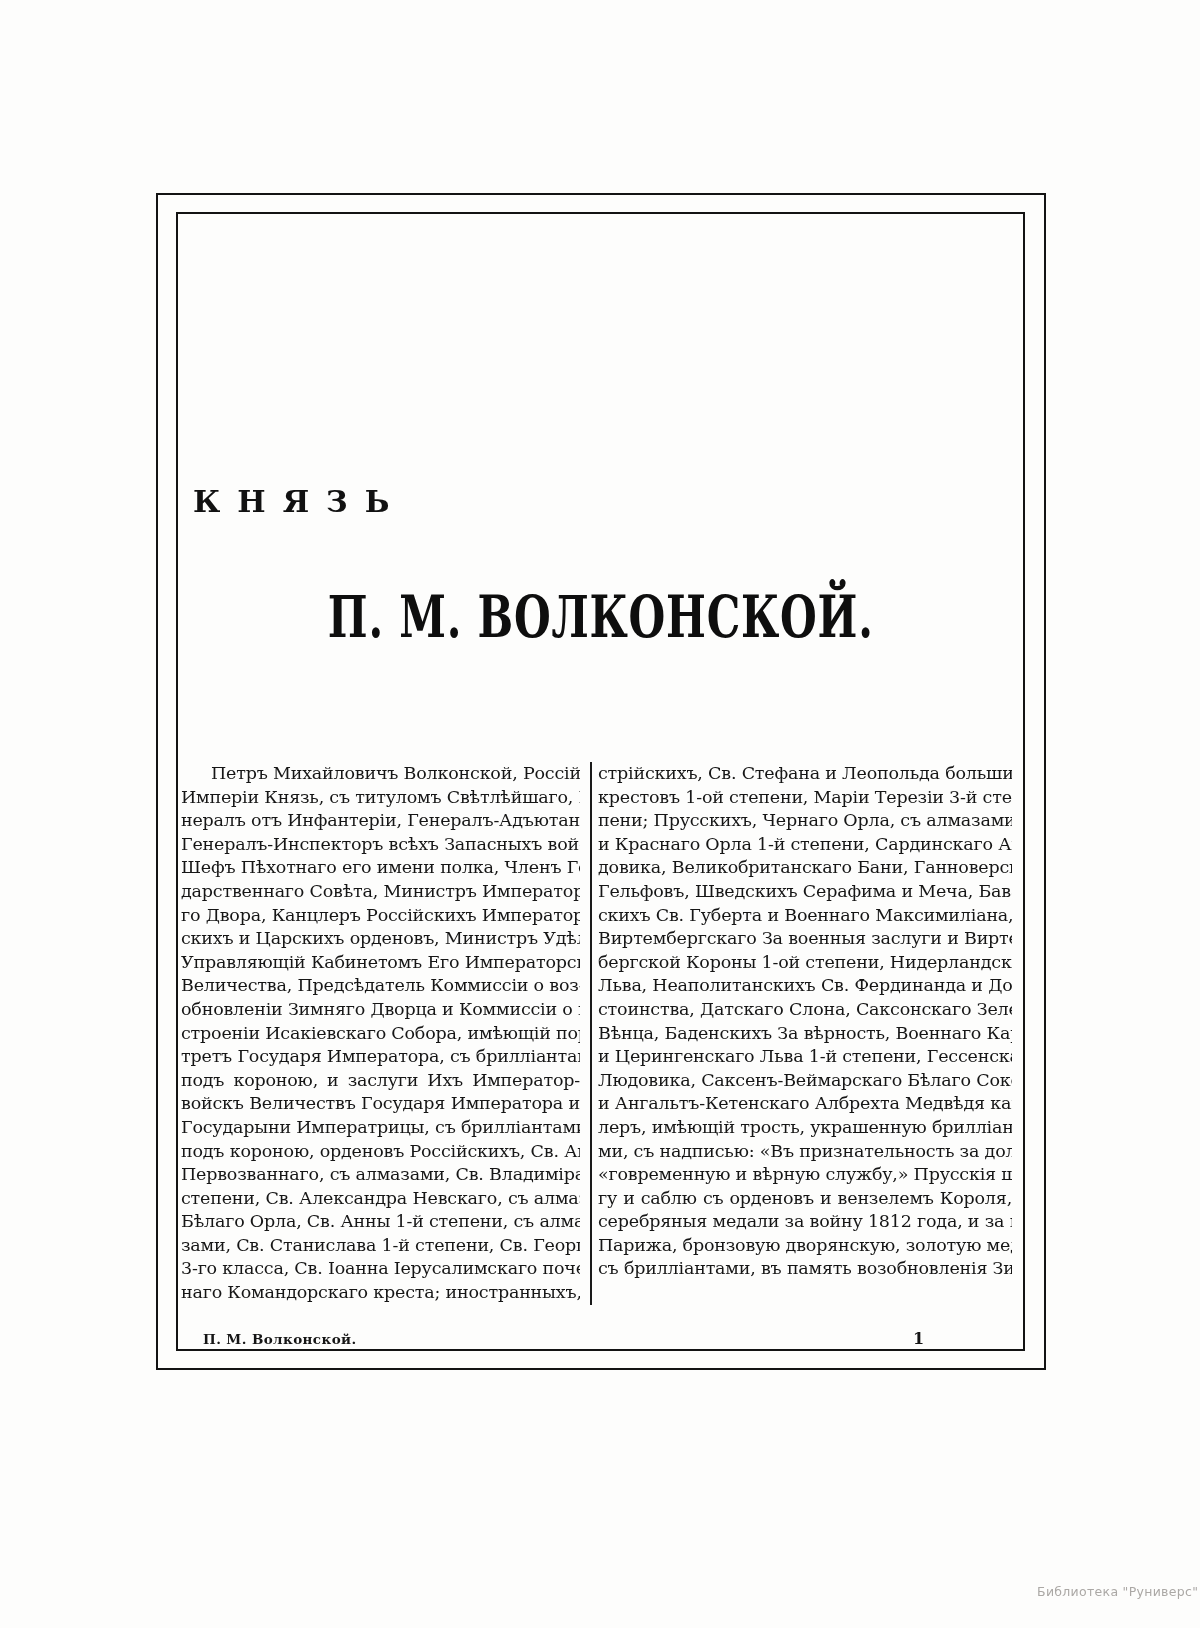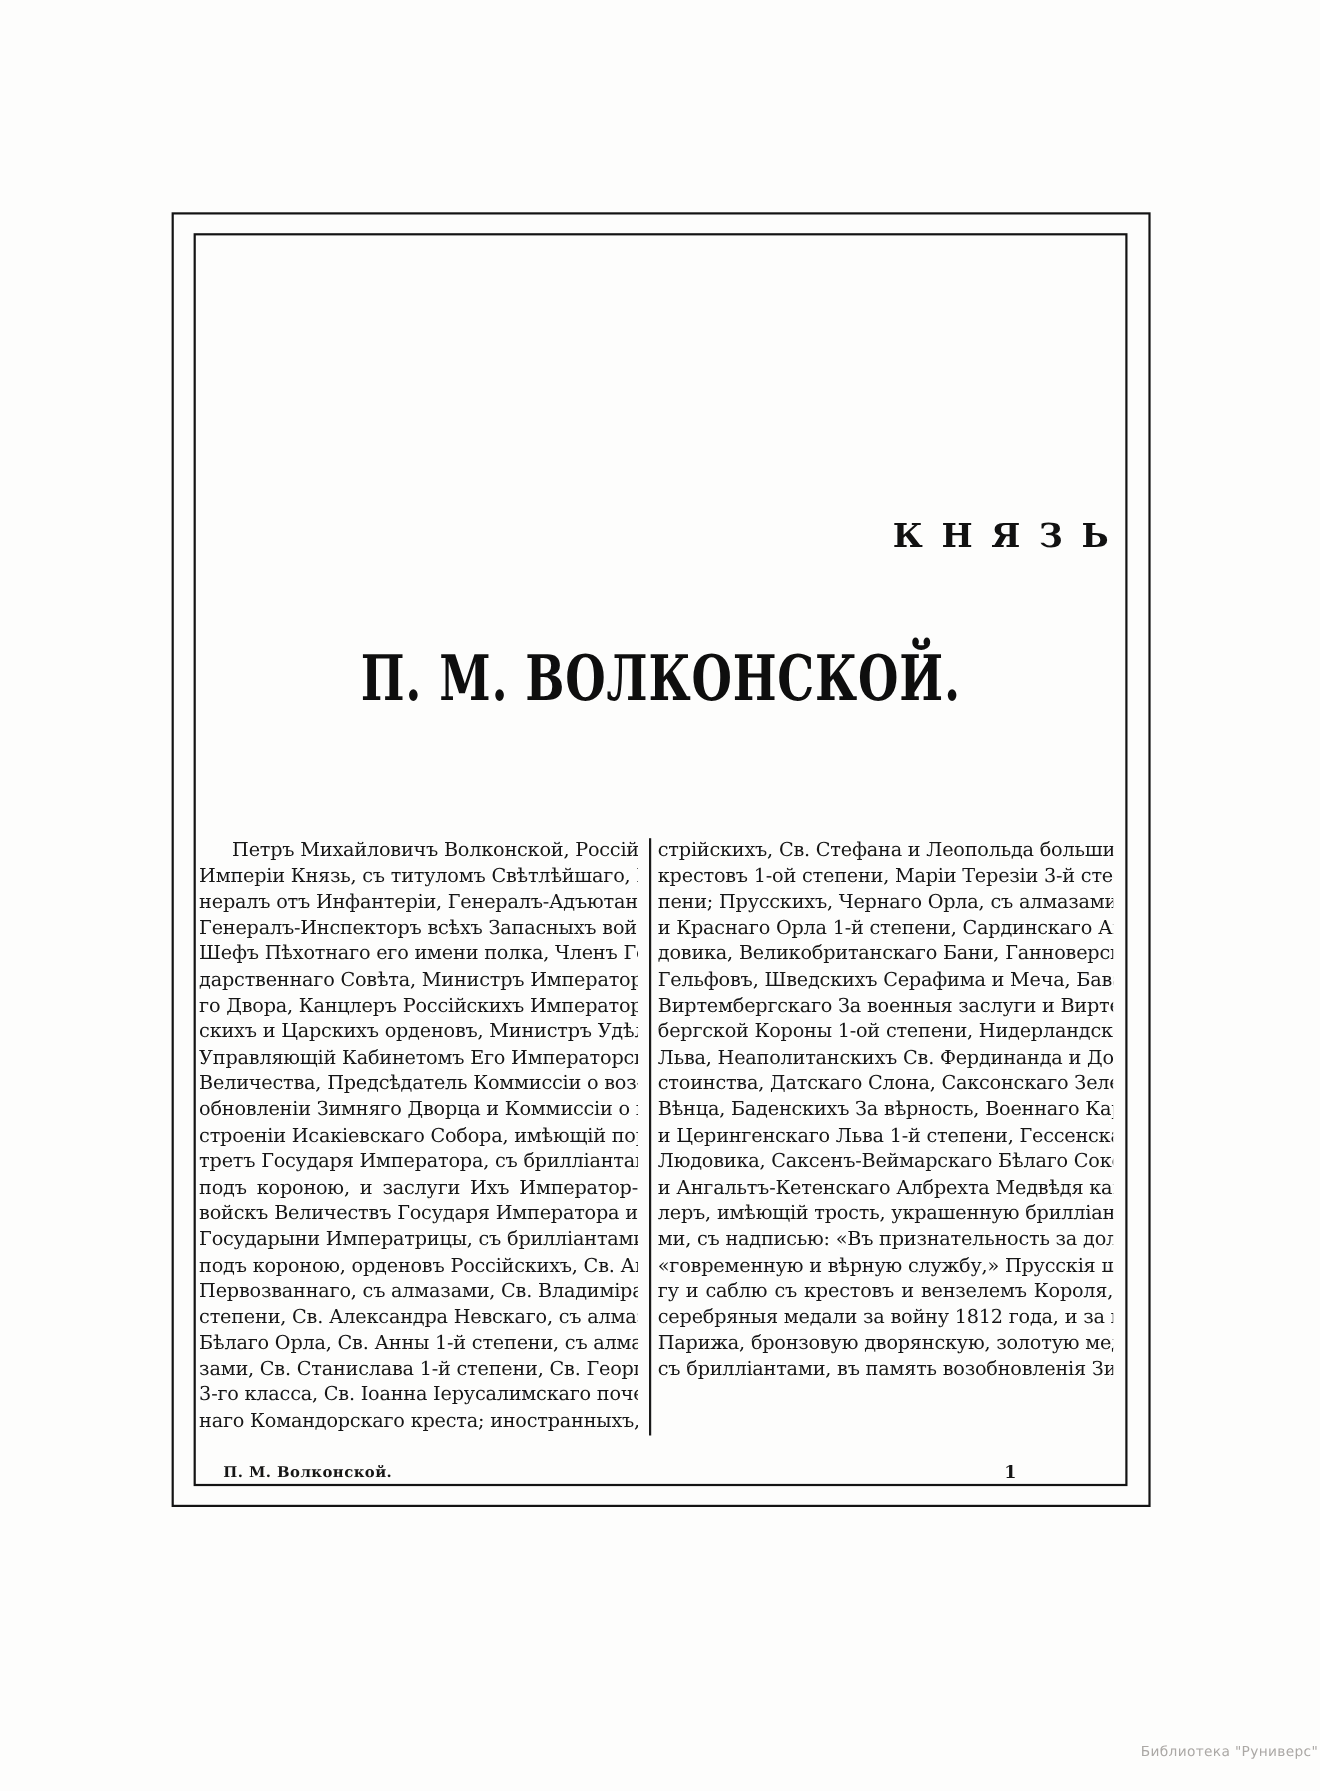--- a/index.html
+++ b/index.html
@@ -20,23 +20,23 @@
     border: 2px solid #131313;
   }
   .inner-frame {
     position: absolute;
     left: 176px; top: 212px;
     width: 845px; height: 1135px;
     border: 2px solid #131313;
   }
   .kicker {
     position: absolute;
-    left: 176px; top: 472px;
+    left: 176px; top: 486px;
     width: 849px;
-    text-align: right;
+    text-align: left;
     font-size: 30px;
     font-weight: bold;
     letter-spacing: 17px;
     text-indent: 17px;
     line-height: 32px;
     color: #111;
   }
   .main-title {
     position: absolute;
     left: 176px; top: 586px;
@@ -141,32 +141,33 @@
       <div class="line">наго Командорскаго креста; иностранныхъ, Ав-</div>
     </div>
   <div class="divider"></div>
   <div class="col col-right">
       <div class="line">стрійскихъ, Св. Стефана и Леопольда большихъ</div>
       <div class="line">крестовъ 1-ой степени, Маріи Терезіи 3-й сте-</div>
       <div class="line">пени; Прусскихъ, Чернаго Орла, съ алмазами,</div>
       <div class="line">и Краснаго Орла 1-й степени, Сардинскаго Ан-</div>
       <div class="line">довика, Великобританскаго Бани, Ганноверскаго</div>
       <div class="line">Гельфовъ, Шведскихъ Серафима и Меча, Бавар-</div>
+      <div class="line">скихъ Св. Губерта и Военнаго Максимиліана,</div>
       <div class="line">Виртембергскаго За военныя заслуги и Виртем-</div>
       <div class="line">бергской Короны 1-ой степени, Нидерландскаго</div>
       <div class="line">Льва, Неаполитанскихъ Св. Фердинанда и До-</div>
       <div class="line">стоинства, Датскаго Слона, Саксонскаго Зеленаго</div>
       <div class="line">Вѣнца, Баденскихъ За вѣрность, Военнаго Карла</div>
       <div class="line">и Церингенскаго Льва 1-й степени, Гессенскаго</div>
       <div class="line">Людовика, Саксенъ-Веймарскаго Бѣлаго Сокола</div>
       <div class="line">и Ангальтъ-Кетенскаго Албрехта Медвѣдя кава-</div>
       <div class="line">леръ, имѣющій трость, украшенную брилліанта-</div>
       <div class="line">ми, съ надписью: «Въ признательность за дол-</div>
       <div class="line">«говременную и вѣрную службу,» Прусскія шпа-</div>
-      <div class="line">гу и саблю съ крестовъ и вензелемъ Короля,</div>
+      <div class="line">гу и саблю съ орденовъ и вензелемъ Короля,</div>
       <div class="line">серебряныя медали за войну 1812 года, и за взятіе</div>
       <div class="line">Парижа, бронзовую дворянскую, золотую медаль</div>
       <div class="line">съ брилліантами, въ память возобновленія Зим-</div>
     </div>
 </div>
 
 <div class="footer-sig">П. М. Волконской.</div>
 <div class="page-num">1</div>
 <div class="watermark">Библиотека "Руниверс"</div>
 

